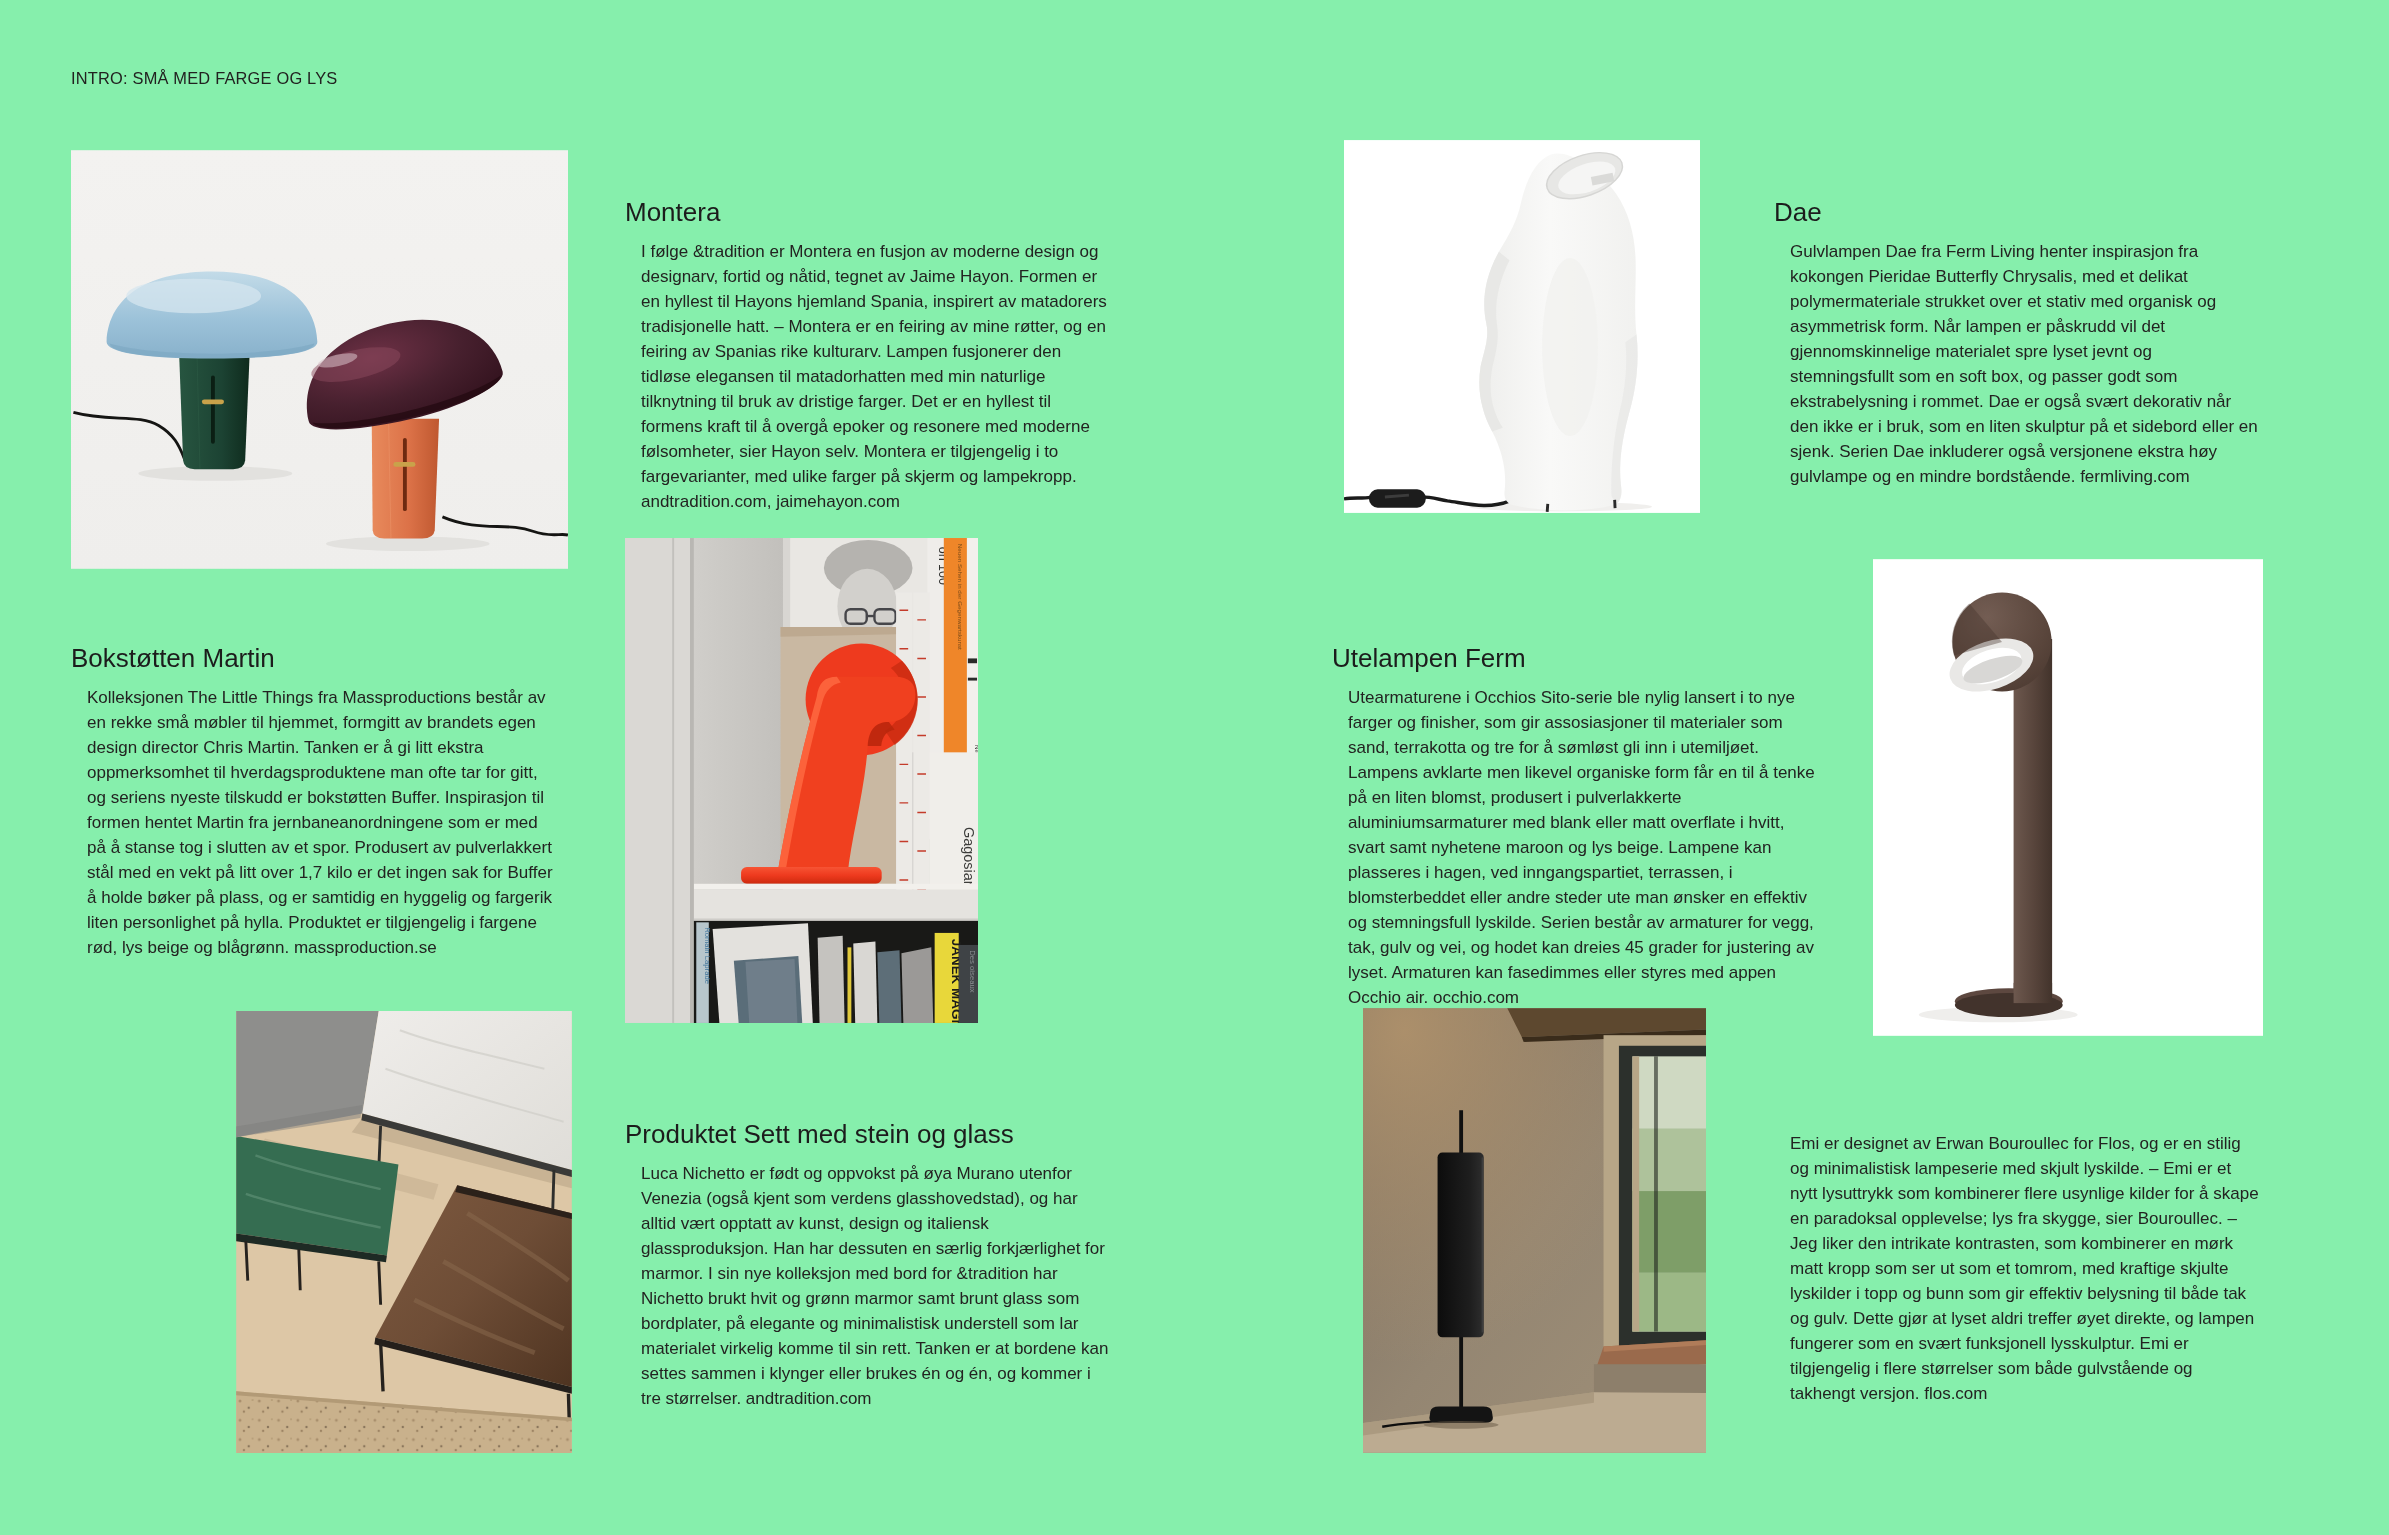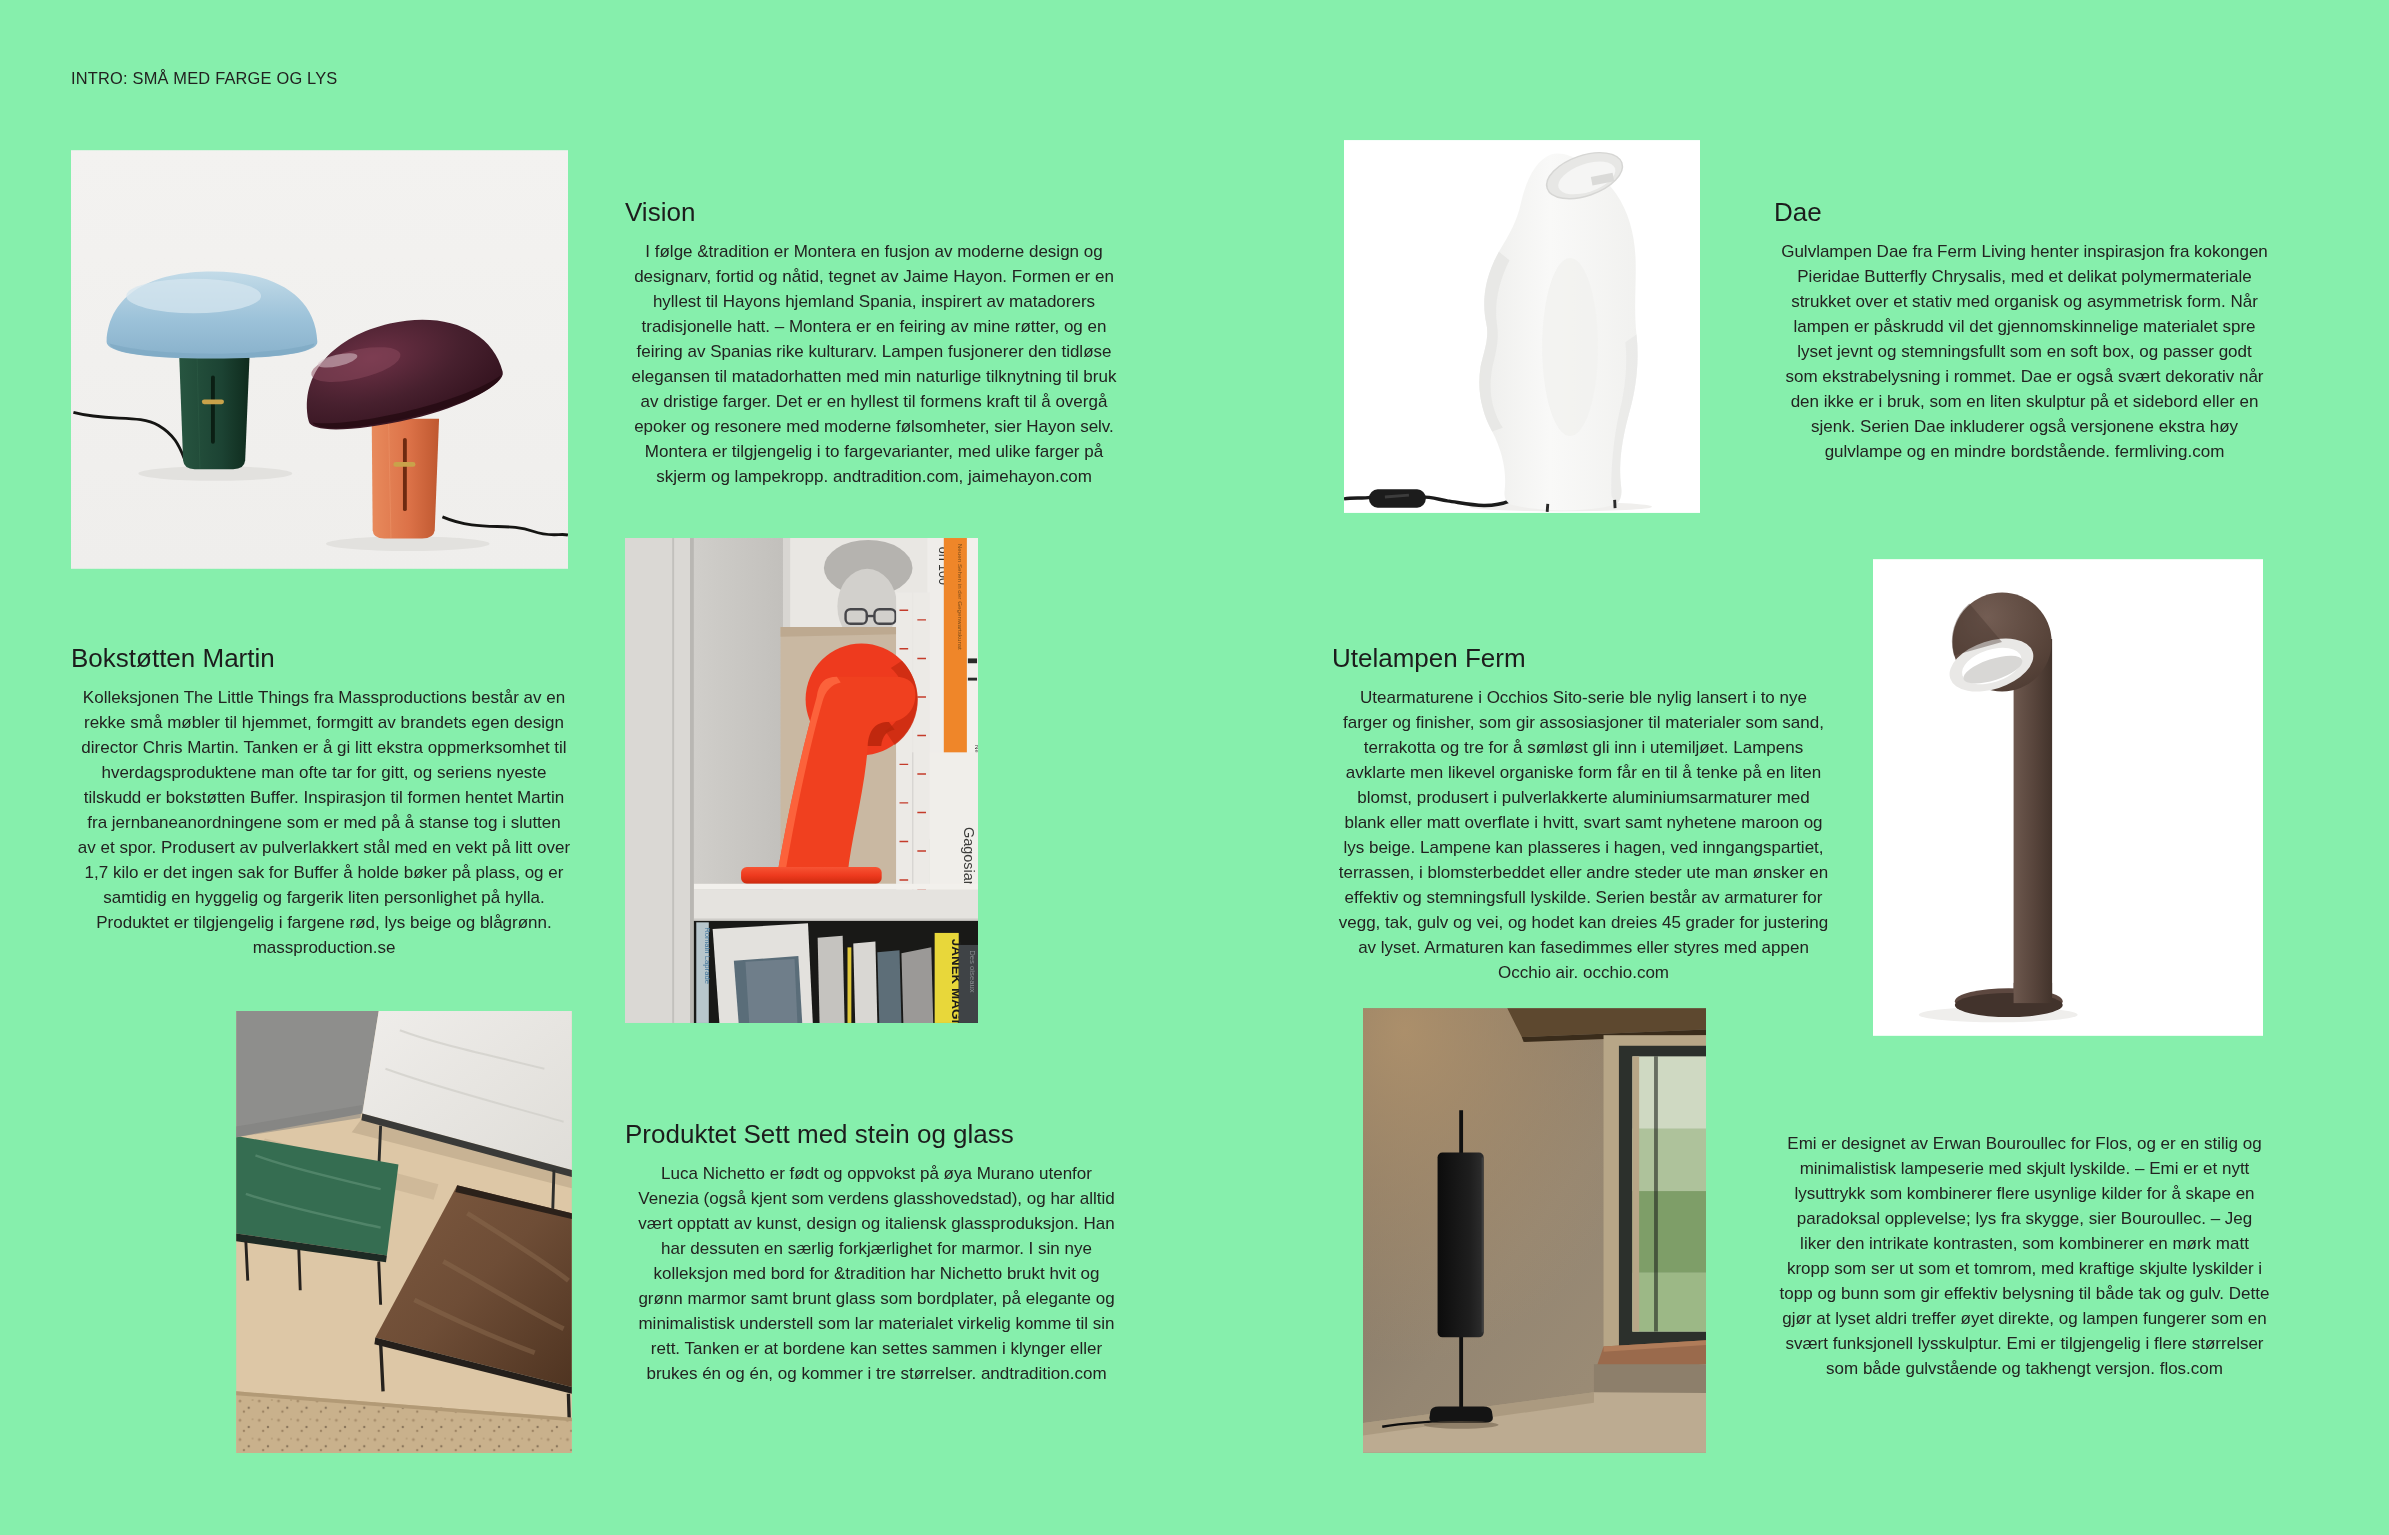--- a/index.html
+++ b/index.html
@@ -21,26 +21,25 @@
   }
   .article{position:absolute;}
   .article h2{
     margin:0;
     font-size:26px;
     line-height:30px;
     font-weight:400;
     color:#1c1c1c;
   }
   .article p{
-    margin:5px;
+    margin:16px;
     font-size:17px;
     line-height:25px;
     font-weight:400;
     color:#232321;
-    text-align:center;
   }
   .figure{position:absolute;}
   .figure svg{display:block;}
   .spine-label{font-family:"Liberation Sans", sans-serif;}
 </style>
 </head>
 <body>
 
 <div class="page">
 
@@ -396,21 +395,21 @@
         <rect x="200" y="682" width="8" height="158" fill="#101010"></rect>
         <rect x="155" y="300" width="96" height="384" rx="10" fill="url(#emiCol)"></rect>
         <path d="M248,310 L248,674" stroke="#3d3d3d" stroke-width="3"></path>
         <path d="M140,838 Q142,828 158,828 L250,828 Q266,828 268,838 L270,852 Q270,862 254,862 L154,862 Q138,862 138,852 Z" fill="#141414"></path>
         <ellipse cx="204" cy="866" rx="78" ry="8" fill="#6b5d49" opacity="0.55"></ellipse>
       </g>
     </svg>
   </div>
 
   <div class="article" style="left:625px;top:197px;width:498px;">
-    <h2>Vision</h2>
+    <h2>Montera</h2>
     <p style="margin-top:12px;">I følge &amp;tradition er Montera en fusjon av moderne design og designarv, fortid og nåtid, tegnet av Jaime Hayon. Formen er en hyllest til Hayons hjemland Spania, inspirert av matadorers tradisjonelle hatt. – Montera er en feiring av mine røtter, og en feiring av Spanias rike kulturarv. Lampen fusjonerer den tidløse elegansen til matadorhatten med min naturlige tilknytning til bruk av dristige farger. Det er en hyllest til formens kraft til å overgå epoker og resonere med moderne følsomheter, sier Hayon selv. Montera er tilgjengelig i to fargevarianter, med ulike farger på skjerm og lampekropp. andtradition.com, jaimehayon.com</p>
   </div>
 
   <div class="article" style="left:1774px;top:197px;width:501px;">
     <h2>Dae</h2>
     <p style="margin-top:12px;">Gulvlampen Dae fra Ferm Living henter inspirasjon fra kokongen Pieridae Butterfly Chrysalis, med et delikat polymermateriale strukket over et stativ med organisk og asymmetrisk form. Når lampen er påskrudd vil det gjennomskinnelige materialet spre lyset jevnt og stemningsfullt som en soft box, og passer godt som ekstrabelysning i rommet. Dae er også svært dekorativ når den ikke er i bruk, som en liten skulptur på et sidebord eller en sjenk. Serien Dae inkluderer også versjonene ekstra høy gulvlampe og en mindre bordstående. fermliving.com</p>
   </div>
 
   <div class="article" style="left:71px;top:643px;width:506px;">
     <h2>Bokstøtten Martin</h2>

